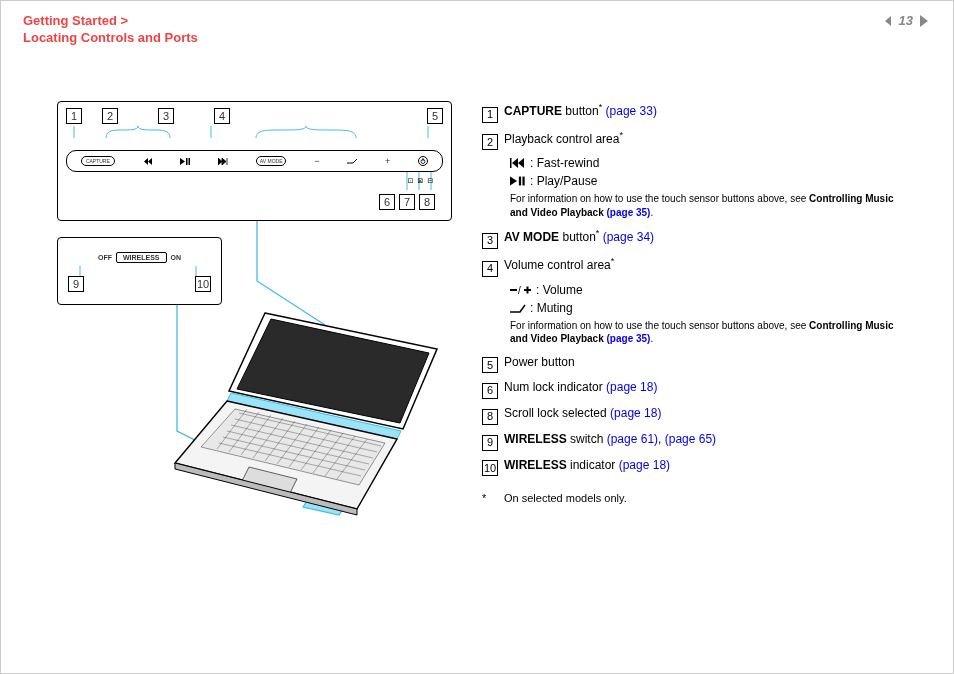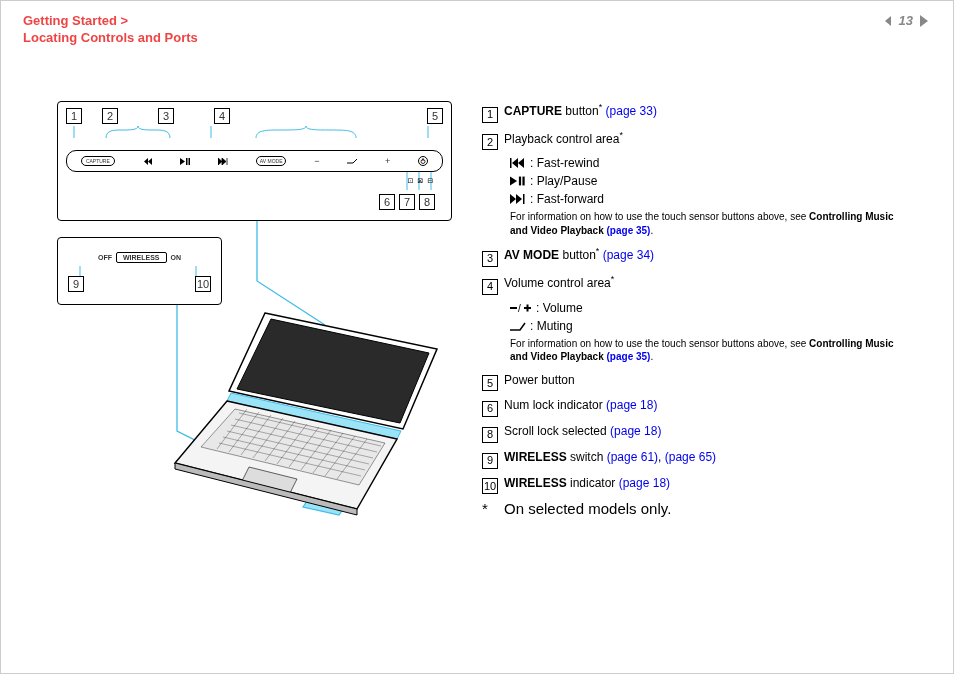--- a/index.html
+++ b/index.html
@@ -140,22 +140,22 @@
     margin-left: 28px;
     margin-bottom: 8px;
     font-size: 10px;
     color:#000;
     line-height:1.35;
   }
   .link { color: #0000ee; }
   .bold { font-weight: bold; }
   .asterisk { font-size: 9px; vertical-align: super; }
   .footnote {
-    margin-top: 6px;
-    font-size: 15px;
+    margin-top: 16px;
+    font-size: 11px;
     color:#000;
   }
   .footnote .ast { display:inline-block; width:22px; }
 </style>
 </head>
 <body>
 
 <div class="header">
   <div class="breadcrumb">
     <div>Getting Started &gt;</div>
@@ -306,28 +306,20 @@
         <span>: Fast-rewind</span>
       </div>
       <div class="desc-sub">
         <span><svg width="16" height="10" style="vertical-align:-1px" viewBox="0 0 18 10">
             <path d="M0 0 L8 5 L0 10 Z" fill="#000"></path>
             <rect x="10" y="0" width="2.5" height="10" fill="#000"></rect>
             <rect x="14" y="0" width="2.5" height="10" fill="#000"></rect>
           </svg></span>
         <span>: Play/Pause</span>
       </div>
-      <div class="desc-sub">
-        <span><svg width="16" height="10" style="vertical-align:-1px" viewBox="0 0 16 10">
-            <path d="M0 0 L6 5 L0 10 Z" fill="#000"></path>
-            <path d="M6 0 L12 5 L6 10 Z" fill="#000"></path>
-            <rect x="13" y="0" width="1.5" height="10" fill="#000"></rect>
-          </svg></span>
-        <span>: Fast-forward</span>
-      </div>
       <div class="desc-note"><span class="">For information on how to use the touch sensor buttons above, see </span><span class="bold">Controlling Music and Video Playback </span><a class="bold link">(page 35)</a><span class="">.</span></div>
       <div class="desc-line"><span class="numbox">3</span><span class="bold">AV MODE</span><span class=""> button</span><span class="asterisk">*</span><span class=""> </span><a class="link">(page 34)</a></div>
       <div class="desc-line"><span class="numbox">4</span><span class="">Volume control area</span><span class="asterisk">*</span></div>
       <div class="desc-sub">
         <span><svg width="22" height="10" style="vertical-align:-1px" viewBox="0 0 22 10">
             <rect x="0" y="4" width="7" height="2" fill="#000"></rect>
             <text x="8" y="9" font-size="10">/</text>
             <rect x="14" y="4" width="7" height="2" fill="#000"></rect>
             <rect x="16.5" y="1.5" width="2" height="7" fill="#000"></rect>
           </svg></span>

